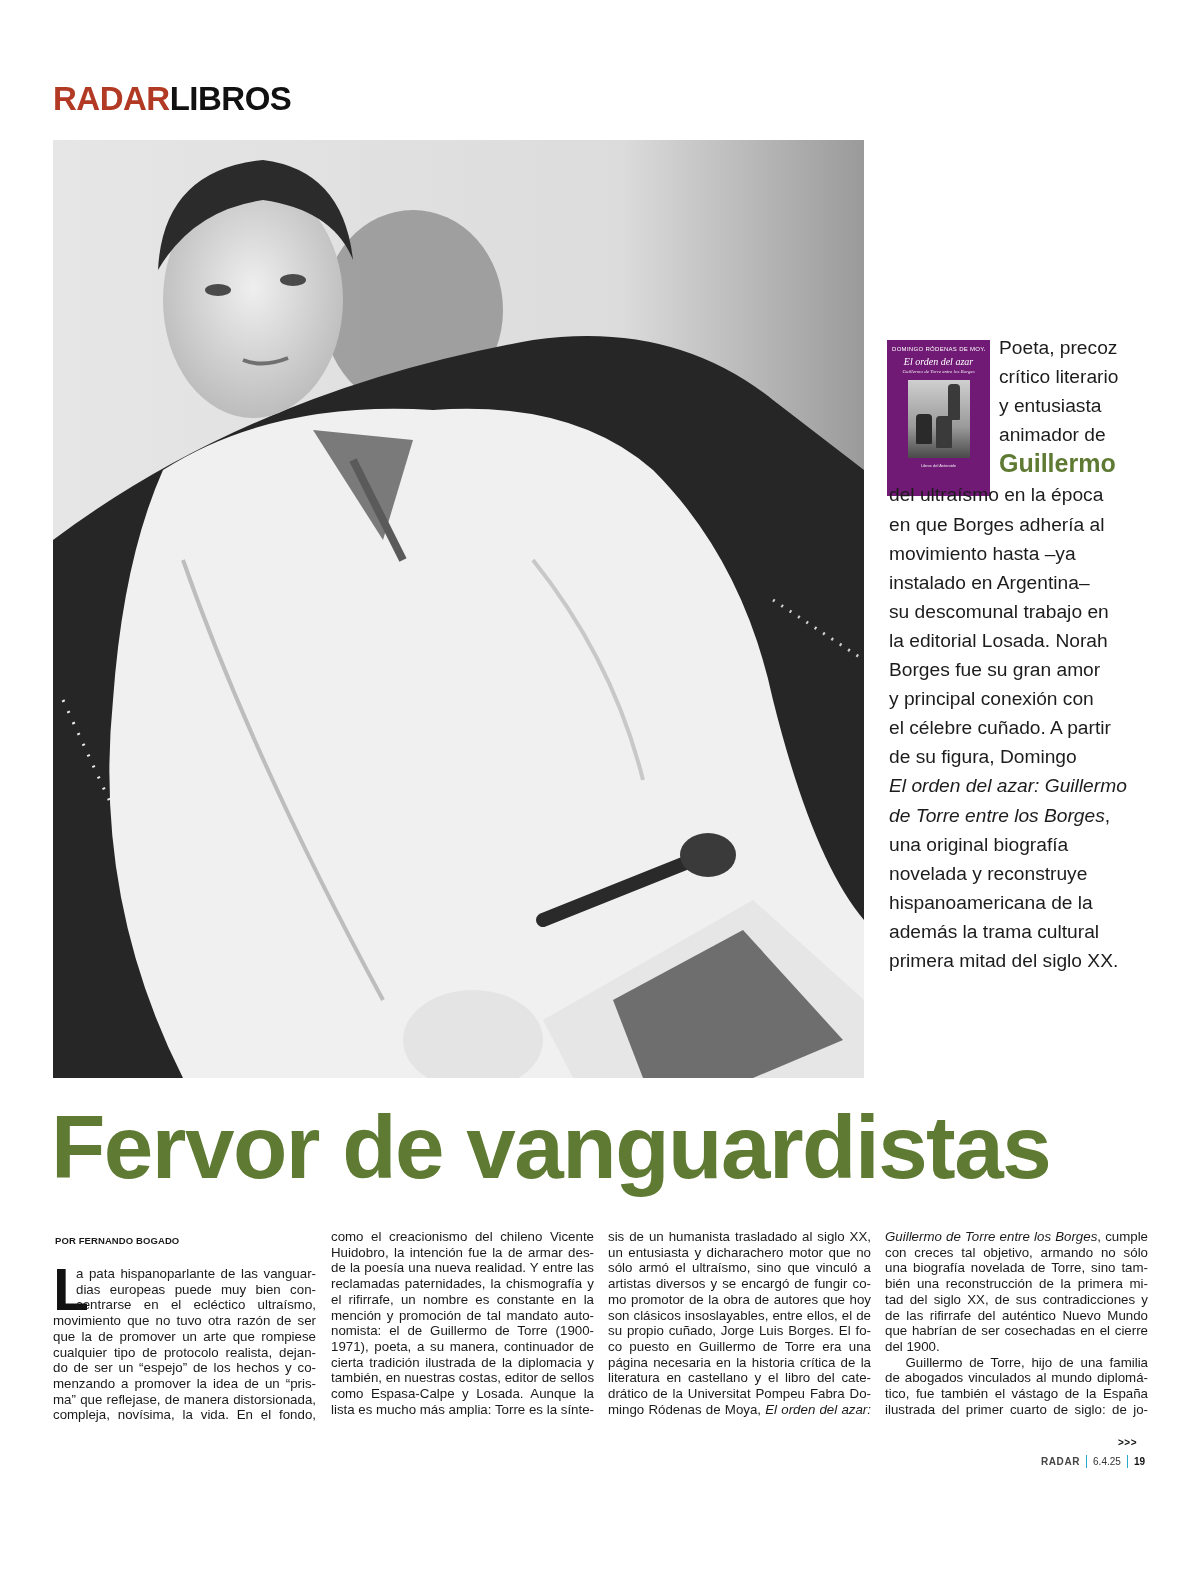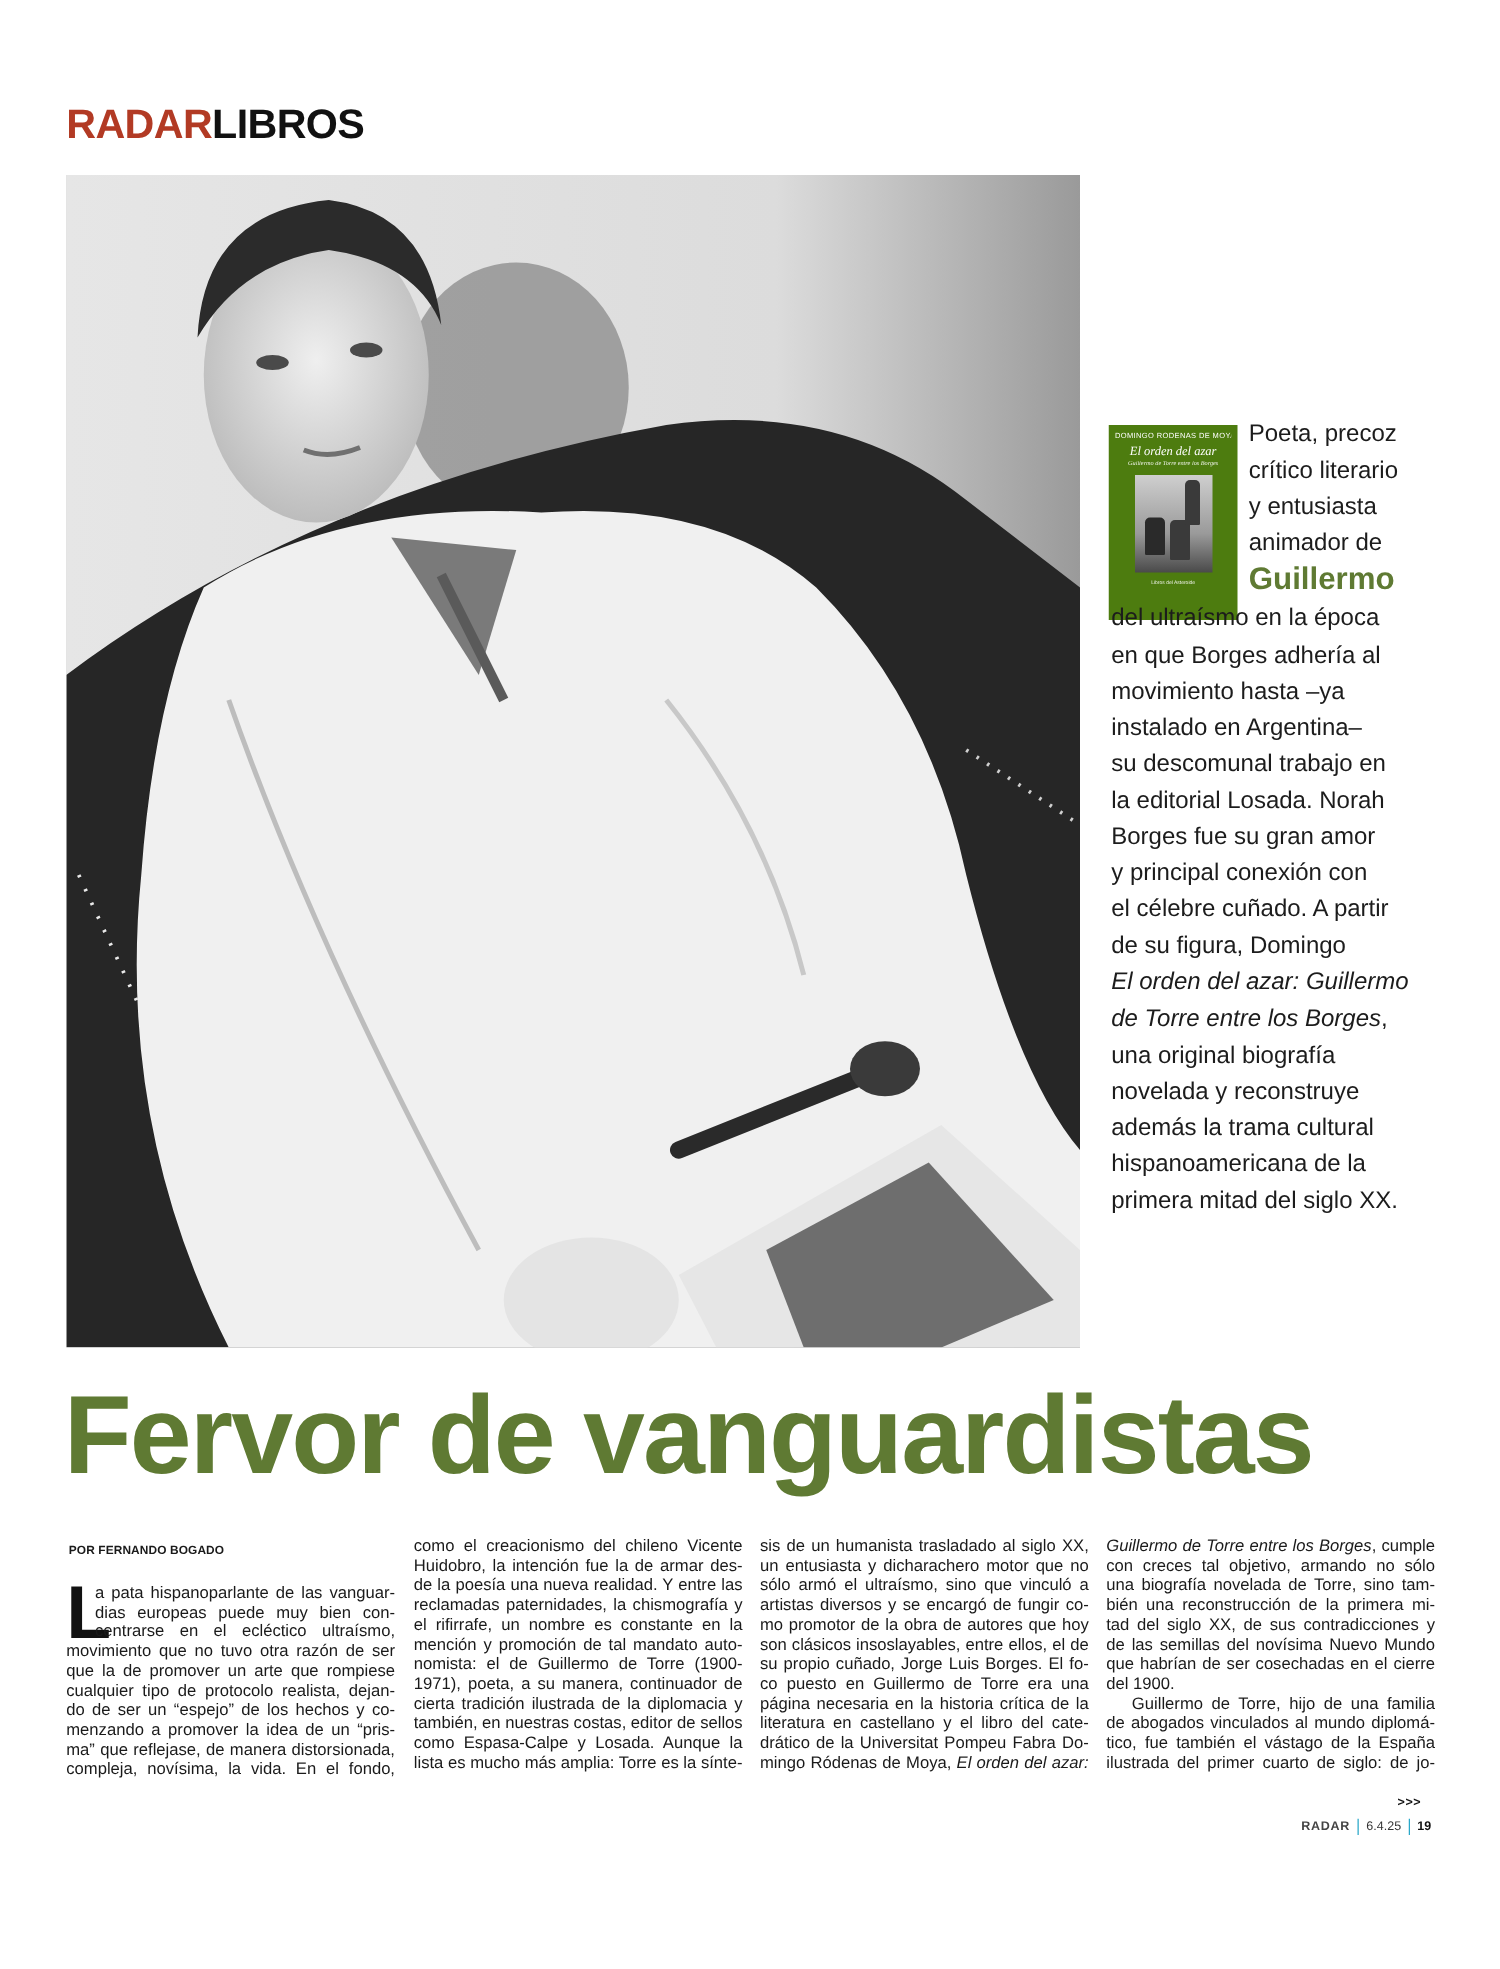--- a/index.html
+++ b/index.html
@@ -17,21 +17,21 @@
     
     .photo {
       position: absolute; left: 53px; top: 140px; width: 811px; height: 938px;
       overflow: hidden; background: #d9d9d9;
     }
     .photo svg { display: block; width: 100%; height: 100%; }
 
     
     .book-cover {
       position: absolute; left: 887px; top: 340px; width: 103px; height: 156px;
-      background: #4d7c0f; padding: 6px 5px 4px 5px; color: #ffffff;
+      background: #701a75; padding: 6px 5px 4px 5px; color: #ffffff;
     }
     .book-cover .bc-author { font-size: 6px; letter-spacing: 0.3px; text-align: center; white-space: nowrap; overflow: hidden; }
     .book-cover .bc-title { font-family: "Liberation Serif", serif; font-style: italic; font-size: 10px; text-align: center; margin-top: 4px; }
     .book-cover .bc-subtitle { font-family: "Liberation Serif", serif; font-style: italic; font-size: 5px; text-align: center; margin-top: 2px; opacity: 0.9; white-space: nowrap; overflow: hidden; }
     .book-cover .bc-photo { margin: 6px auto 0; width: 62px; height: 78px; background: linear-gradient(180deg,#cfcfcf 0%,#9a9a9a 60%,#4a4a4a 100%); position: relative; overflow: hidden; }
     .book-cover .bc-photo .fig { position: absolute; background: #2a2a2a; border-radius: 4px 4px 1px 1px; }
     .book-cover .bc-publisher { font-size: 4px; text-align: center; margin-top: 5px; opacity: 0.9; }
 
     .blurb {
       position: absolute; left: 889px; top: 333px; width: 262px;
@@ -160,22 +160,22 @@
   <span class="full-line">su descomunal trabajo en</span>
   <span class="full-line">la editorial Losada. Norah</span>
   <span class="full-line">Borges fue su gran amor</span>
   <span class="full-line">y principal conexión con</span>
   <span class="full-line">el célebre cuñado. A partir</span>
   <span class="full-line">de su figura, Domingo</span>
   <span class="full-line"><em>El orden del azar: Guillermo</em></span>
   <span class="full-line"><em>de Torre entre los Borges</em><span>,</span></span>
   <span class="full-line">una original biografía</span>
   <span class="full-line">novelada y reconstruye</span>
+  <span class="full-line">hispanoamericana de la</span>
   <span class="full-line">además la trama cultural</span>
-  <span class="full-line">hispanoamericana de la</span>
   <span class="full-line">primera mitad del siglo XX.</span>
 </div>
 
 <h1 class="headline">Fervor de vanguardistas</h1>
 
 <div class="byline">POR FERNANDO BOGADO</div>
 
 <div class="drop-cap">L</div>
 
 <div class="col col1">
@@ -220,21 +220,21 @@
   <span class="ln">drático de la Universitat Pompeu Fabra Do-</span>
   <span class="ln"><span>mingo Ródenas de Moya, </span><em>El orden del azar:</em></span>
 </div>
 
 <div class="col col4">
   <span class="ln"><em>Guillermo de Torre entre los Borges</em><span>, cumple</span></span>
   <span class="ln">con creces tal objetivo, armando no sólo</span>
   <span class="ln">una biografía novelada de Torre, sino tam-</span>
   <span class="ln">bién una reconstrucción de la primera mi-</span>
   <span class="ln">tad del siglo XX, de sus contradicciones y</span>
-  <span class="ln">de las semillas del novísima Nuevo Mundo</span>
+  <span class="ln">de las rifirrafe del auténtico Nuevo Mundo</span>
   <span class="ln">que habrían de ser cosechadas en el cierre</span>
   <span class="ln last">del 1900.</span>
   <span class="ln" style="white-space:pre;">   Guillermo de Torre, hijo de una familia</span>
   <span class="ln">de abogados vinculados al mundo diplomá-</span>
   <span class="ln">tico, fue también el vástago de la España</span>
   <span class="ln">ilustrada del primer cuarto de siglo: de jo-</span>
 </div>
 
 <div class="continue-arrows">&gt;&gt;&gt;</div>
 

